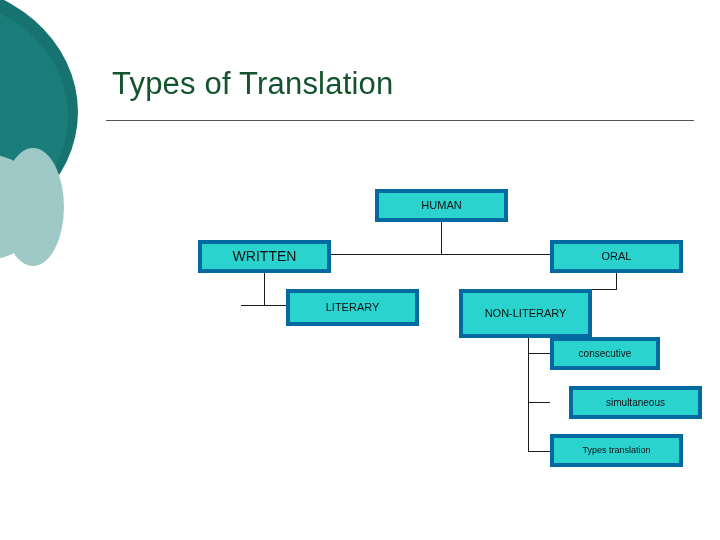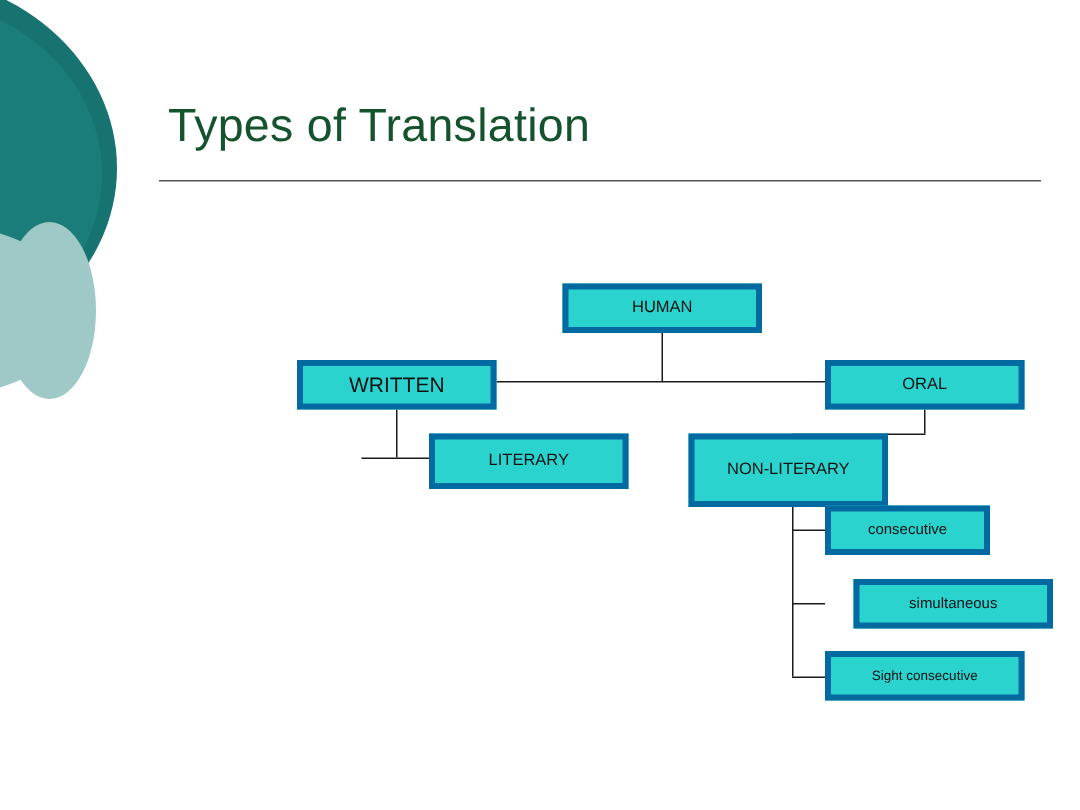--- a/index.html
+++ b/index.html
@@ -151,15 +151,15 @@
   <div class="line lh c-simul-h"></div>
   <div class="line lh c-sight-h"></div>
 
   <div class="node n-human">HUMAN</div>
   <div class="node n-written">WRITTEN</div>
   <div class="node n-oral">ORAL</div>
   <div class="node n-literary">LITERARY</div>
   <div class="node n-nonlit">NON-LITERARY</div>
   <div class="node n-consec">consecutive</div>
   <div class="node n-simul">simultaneous</div>
-  <div class="node n-sight">Sight consecutive</div>
+  <div class="node n-sight">Types translation</div>
 
 </div>
 
 </body></html>

